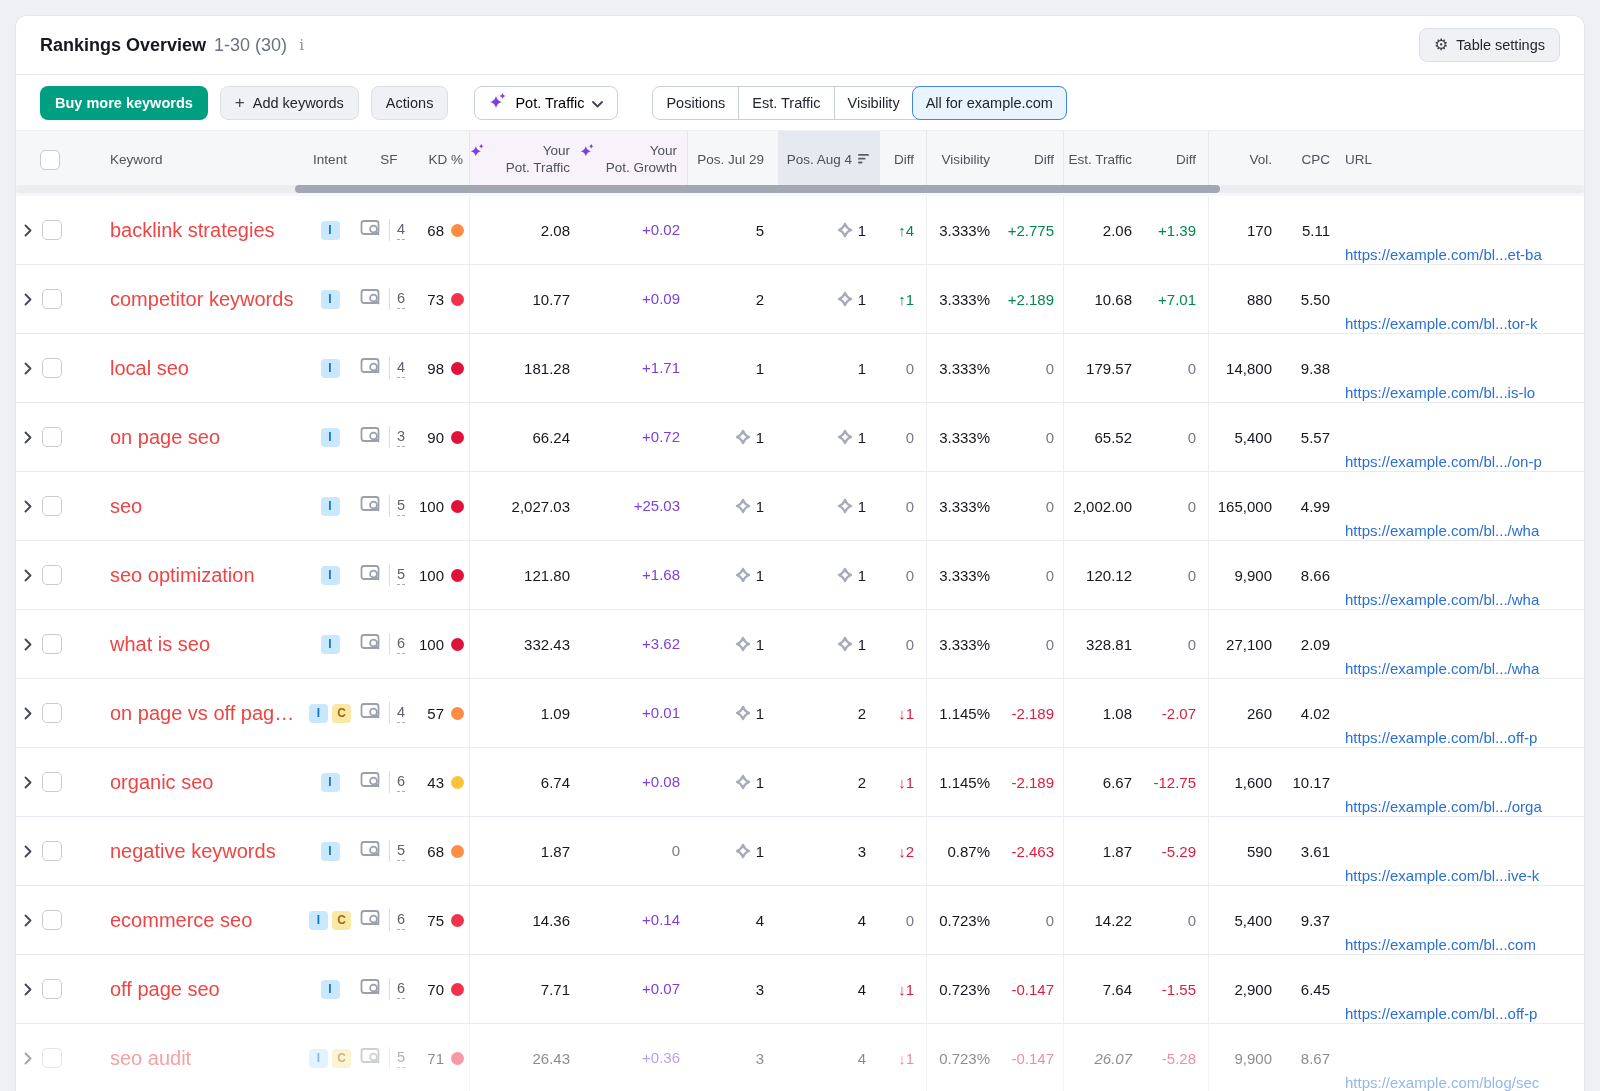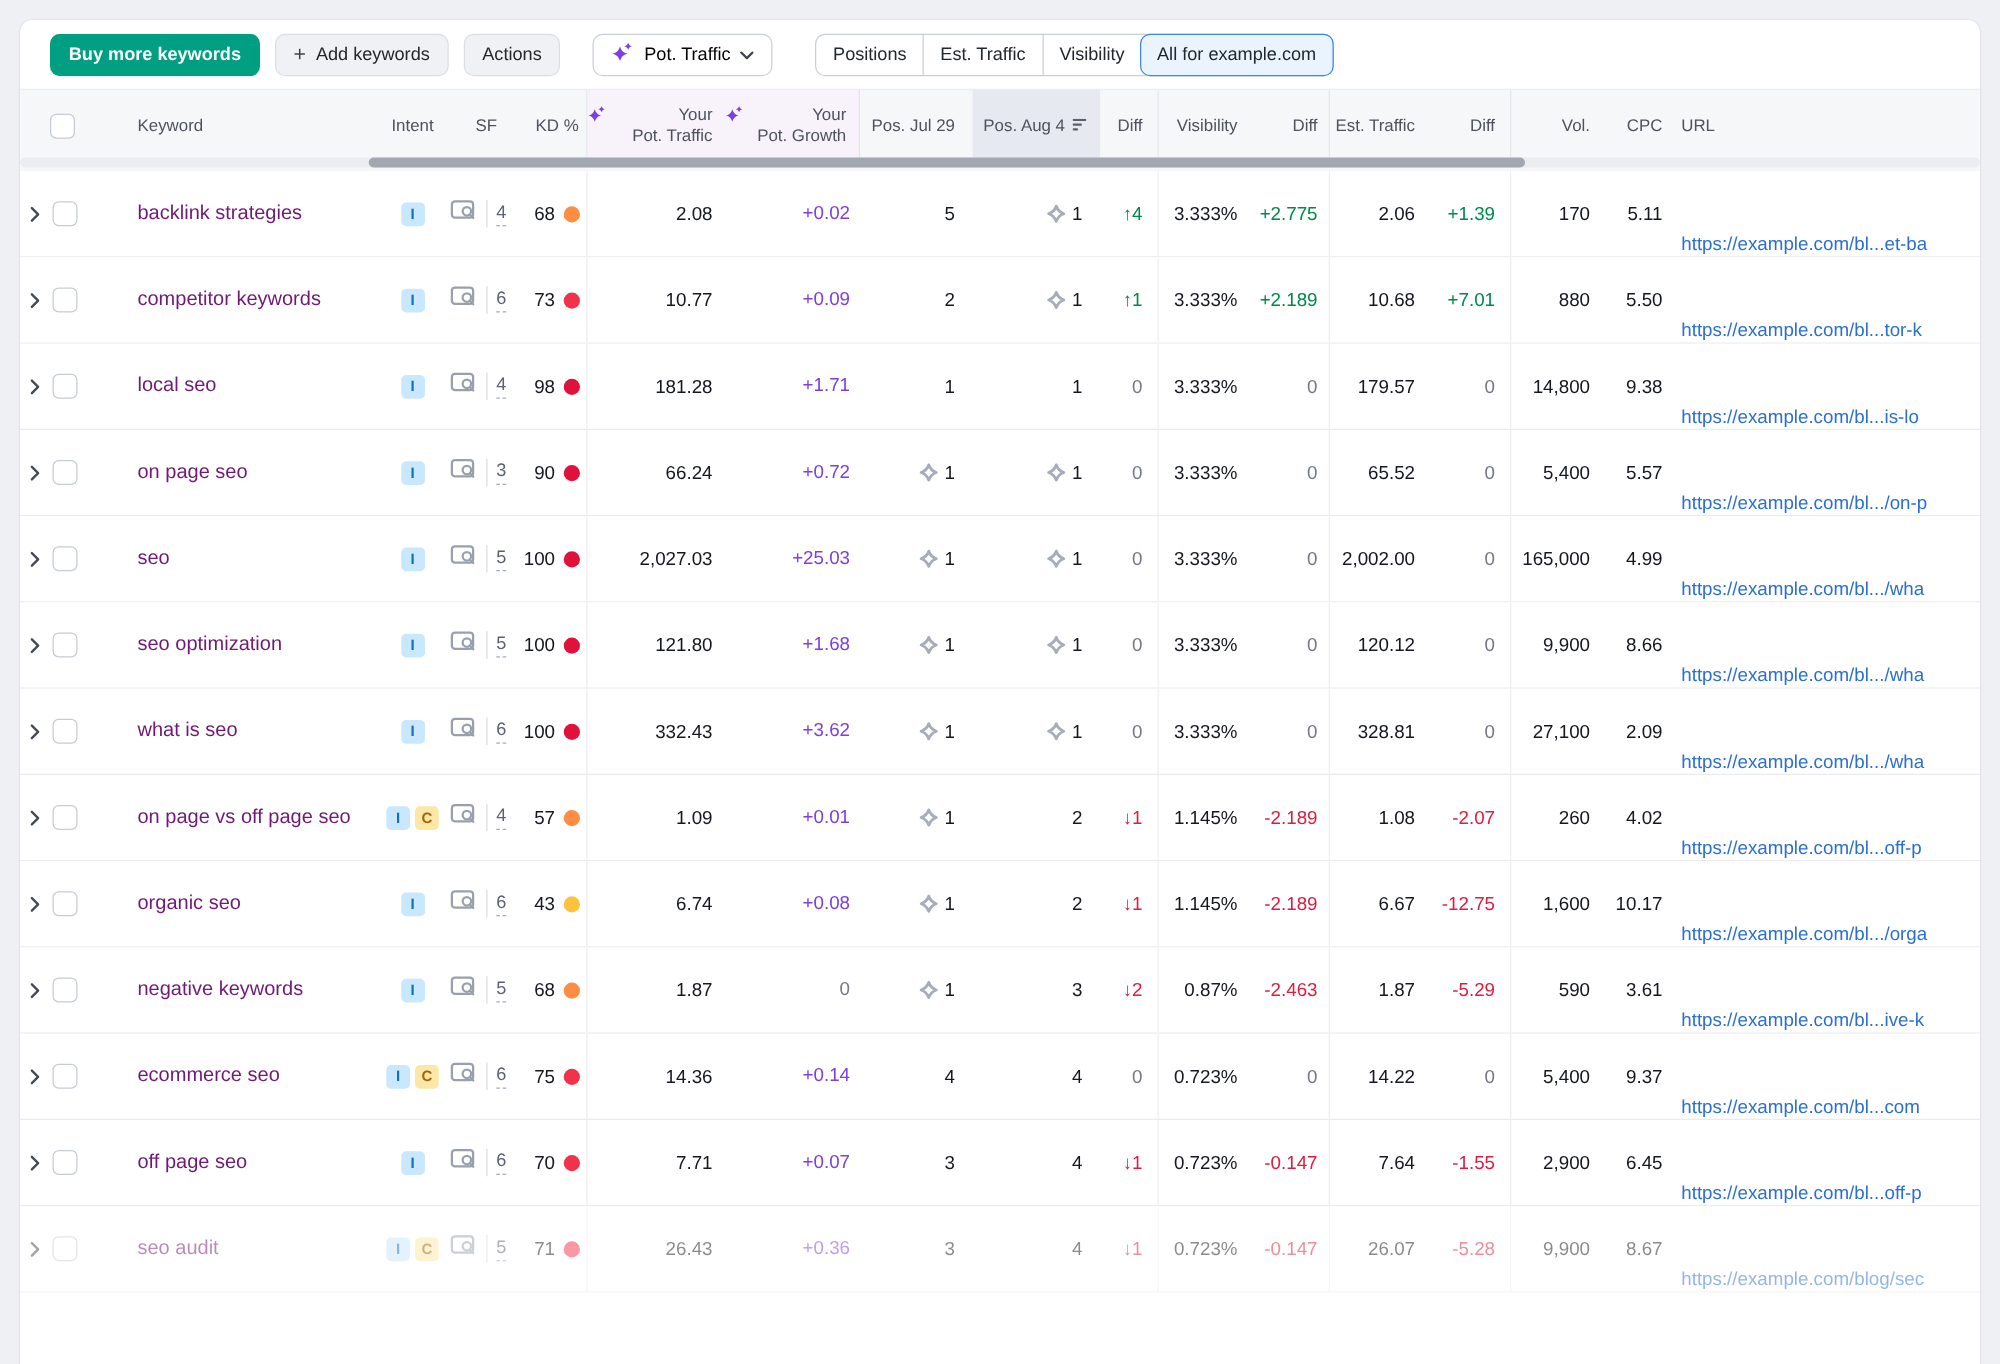--- a/index.html
+++ b/index.html
@@ -74,21 +74,21 @@
   .row { height:69px; border-bottom:1px solid #e9ebf0; background:#fff; }
   .row.faded { opacity:.5; }
   
   .vr { border-right:1px solid #eceef2; height:100%; display:flex; align-items:center; justify-content:flex-end; padding-right:12px; }
   .thead .vr { border-right-color:#e4e7ec; }
   
   .chev { display:flex; align-items:center; justify-content:center; cursor:pointer; height:100%; }
   .cbx {
     width:20px; height:20px; border:1.5px solid #c6ccd4; border-radius:5px; background:#fff; cursor:pointer;
   }
-  .kw { font-size:16px; color:#701a75; text-decoration:none; padding-left:10px; display:block;
+  .kw { font-size:20px; color:#ef4444; text-decoration:none; padding-left:10px; display:block;
         white-space:nowrap; overflow:hidden; text-overflow:ellipsis; cursor:pointer; }
   .intent-cell { display:flex; gap:4px; justify-content:center; }
   .badge {
     width:19px; height:19px; border-radius:4px; font-size:12px; font-weight:700;
     display:flex; align-items:center; justify-content:center;
   }
   .badge-I { background:#c9e7fd; color:#0f72bd; }
   .badge-C { background:#fbe8a6; color:#a1660b; }
   .sf-cell { display:flex; align-items:center; height:100%; gap:7px; padding-left:5px; }
   .sf-div { width:1px; height:22px; background:#d9dce2; }
@@ -103,20 +103,30 @@
   .purple { color:#7d3fe0; }
   .url { font-size:15px; color:#2a6fd2; text-decoration:none; padding-left:12px; display:block;
          white-space:nowrap; overflow:hidden; cursor:pointer;margin-top:48px; }
   .diamond { flex:0 0 auto; }
 </style>
 </head>
 <body>
 
 <div class="card">
 
+  <div class="titlebar">
+    <span class="title">Rankings Overview</span>
+    <span class="title-range">1-30 (30)</span>
+    <span class="info-i">i</span>
+    <span class="spacer"></span>
+    <button class="btn btn-gray">
+      <span class="gear">⚙</span>
+      <span>Table settings</span>
+    </button>
+  </div>
 
   <div class="toolbar">
     <button class="btn btn-green">
       <span>Buy more keywords</span>
     </button>
     <button class="btn btn-gray">
       <span class="plus">+</span>
       <span>Add keywords</span>
     </button>
     <button class="btn btn-gray">
@@ -919,21 +929,21 @@
         <div class="pos-cell">
           <span class="num">4</span>
         </div>
         <div class="cell-r vr">
           <span class="num red">↓1</span>
         </div>
         <div class="cell-r num">0.723%</div>
         <div class="cell-r vr" style="padding-right: 9px;">
           <span class="num red">-0.147</span>
         </div>
-        <div class="cell-r num" style="padding-right: 8px;">26.07</div>
+        <div class="cell-r num" style="padding-right: 8px; font-style: italic;">26.07</div>
         <div class="cell-r vr">
           <span class="num red">-5.28</span>
         </div>
         <div class="cell-r num" style="padding-right: 5px;">9,900</div>
         <div class="cell-r num" style="padding-right: 3px;">8.67</div>
         <div>
           <a class="url">https://example.com/blog/sec</a>
         </div>
       </div>
     </div>

